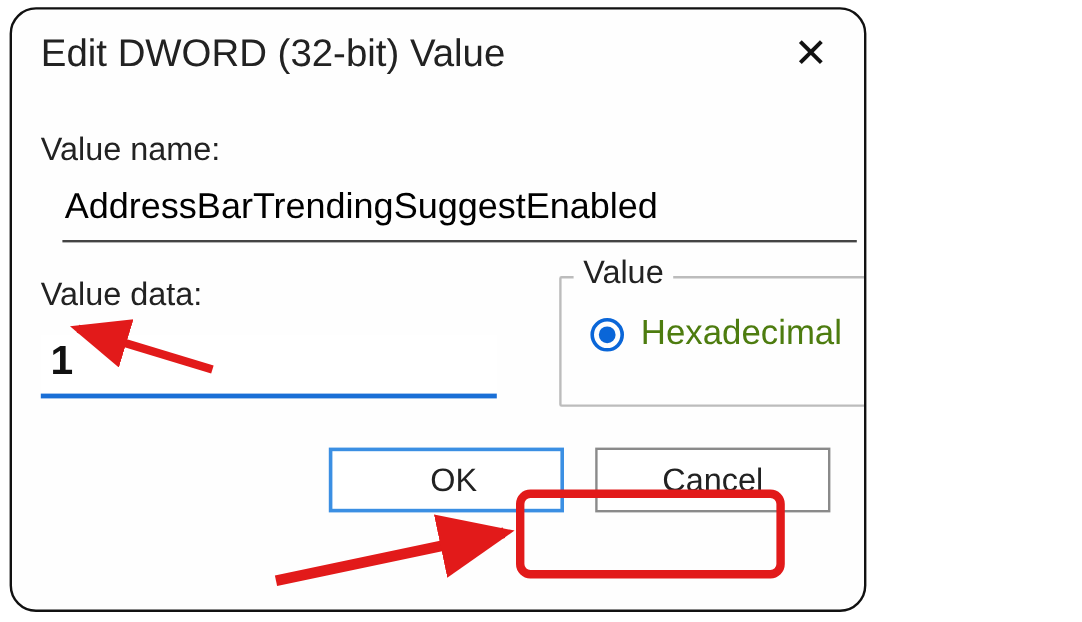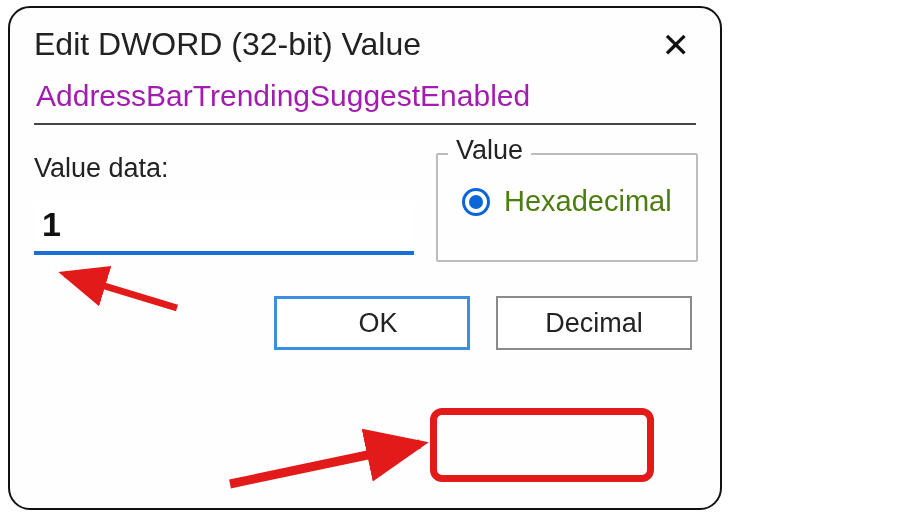--- a/index.html
+++ b/index.html
@@ -37,30 +37,31 @@
     cursor: pointer;
     padding-right: 6px;
   }
   .label {
     font-size: 27px;
     color: #222;
     margin-top: 46px;
   }
   .valuename {
     font-size: 30px;
-    color: #a21caf;
+    color: #000000;
     padding: 6px 2px 10px 2px;
     border-bottom: 2px solid #444;
     width: 100%;
     margin-top: 10px;
+    margin-left: 18px;
   }
   .row {
     display: flex;
     margin-top: 28px;
-    gap: 22px;
+    gap: 52px;
   }
   .col-left { flex: 0 0 380px; }
   .col-right { flex: 1; }
   .vd-label { font-size: 27px; color: #222; }
   .vd-inputwrap {
     margin-top: 18px;
     border-bottom: 4px solid #1a6fd6;
     background: #fff;
     padding: 2px 6px 6px 6px;
     position: relative;
@@ -147,20 +148,21 @@
 </head>
 <body>
 
 <div class="dialog">
 
   <div class="titlebar">
     <div class="title">Edit DWORD (32-bit) Value</div>
     <div class="close">✕</div>
   </div>
 
+  <div class="label">Value name:</div>
   <div class="valuename">AddressBarTrendingSuggestEnabled</div>
 
   <div class="row">
     <div class="col-left">
       <div class="vd-label">Value data:</div>
       <div class="vd-inputwrap">
         <input class="vd-input" value="1" style="">
       </div>
     </div>
     <div class="col-right">
@@ -173,21 +175,21 @@
             </span>
           <span>Hexadecimal</span>
         </div>
 
       </div>
     </div>
   </div>
 
   <div class="buttons">
     <div class="btn default">OK</div>
-    <div class="btn">Decimal</div>
+    <div class="btn">Cancel</div>
   </div>
 
 </div>
 
 <div class="highlight hl-ok"></div>
 
 <svg class="arrow" style="left:47px; top:262px;" width="140" height="56">
   <defs>
       <marker id="ah1" markerWidth="8" markerHeight="8" refX="6" refY="3" orient="auto">
         <path d="M0,0 L7,3 L0,6 Z" fill="#e21a1a"></path>

